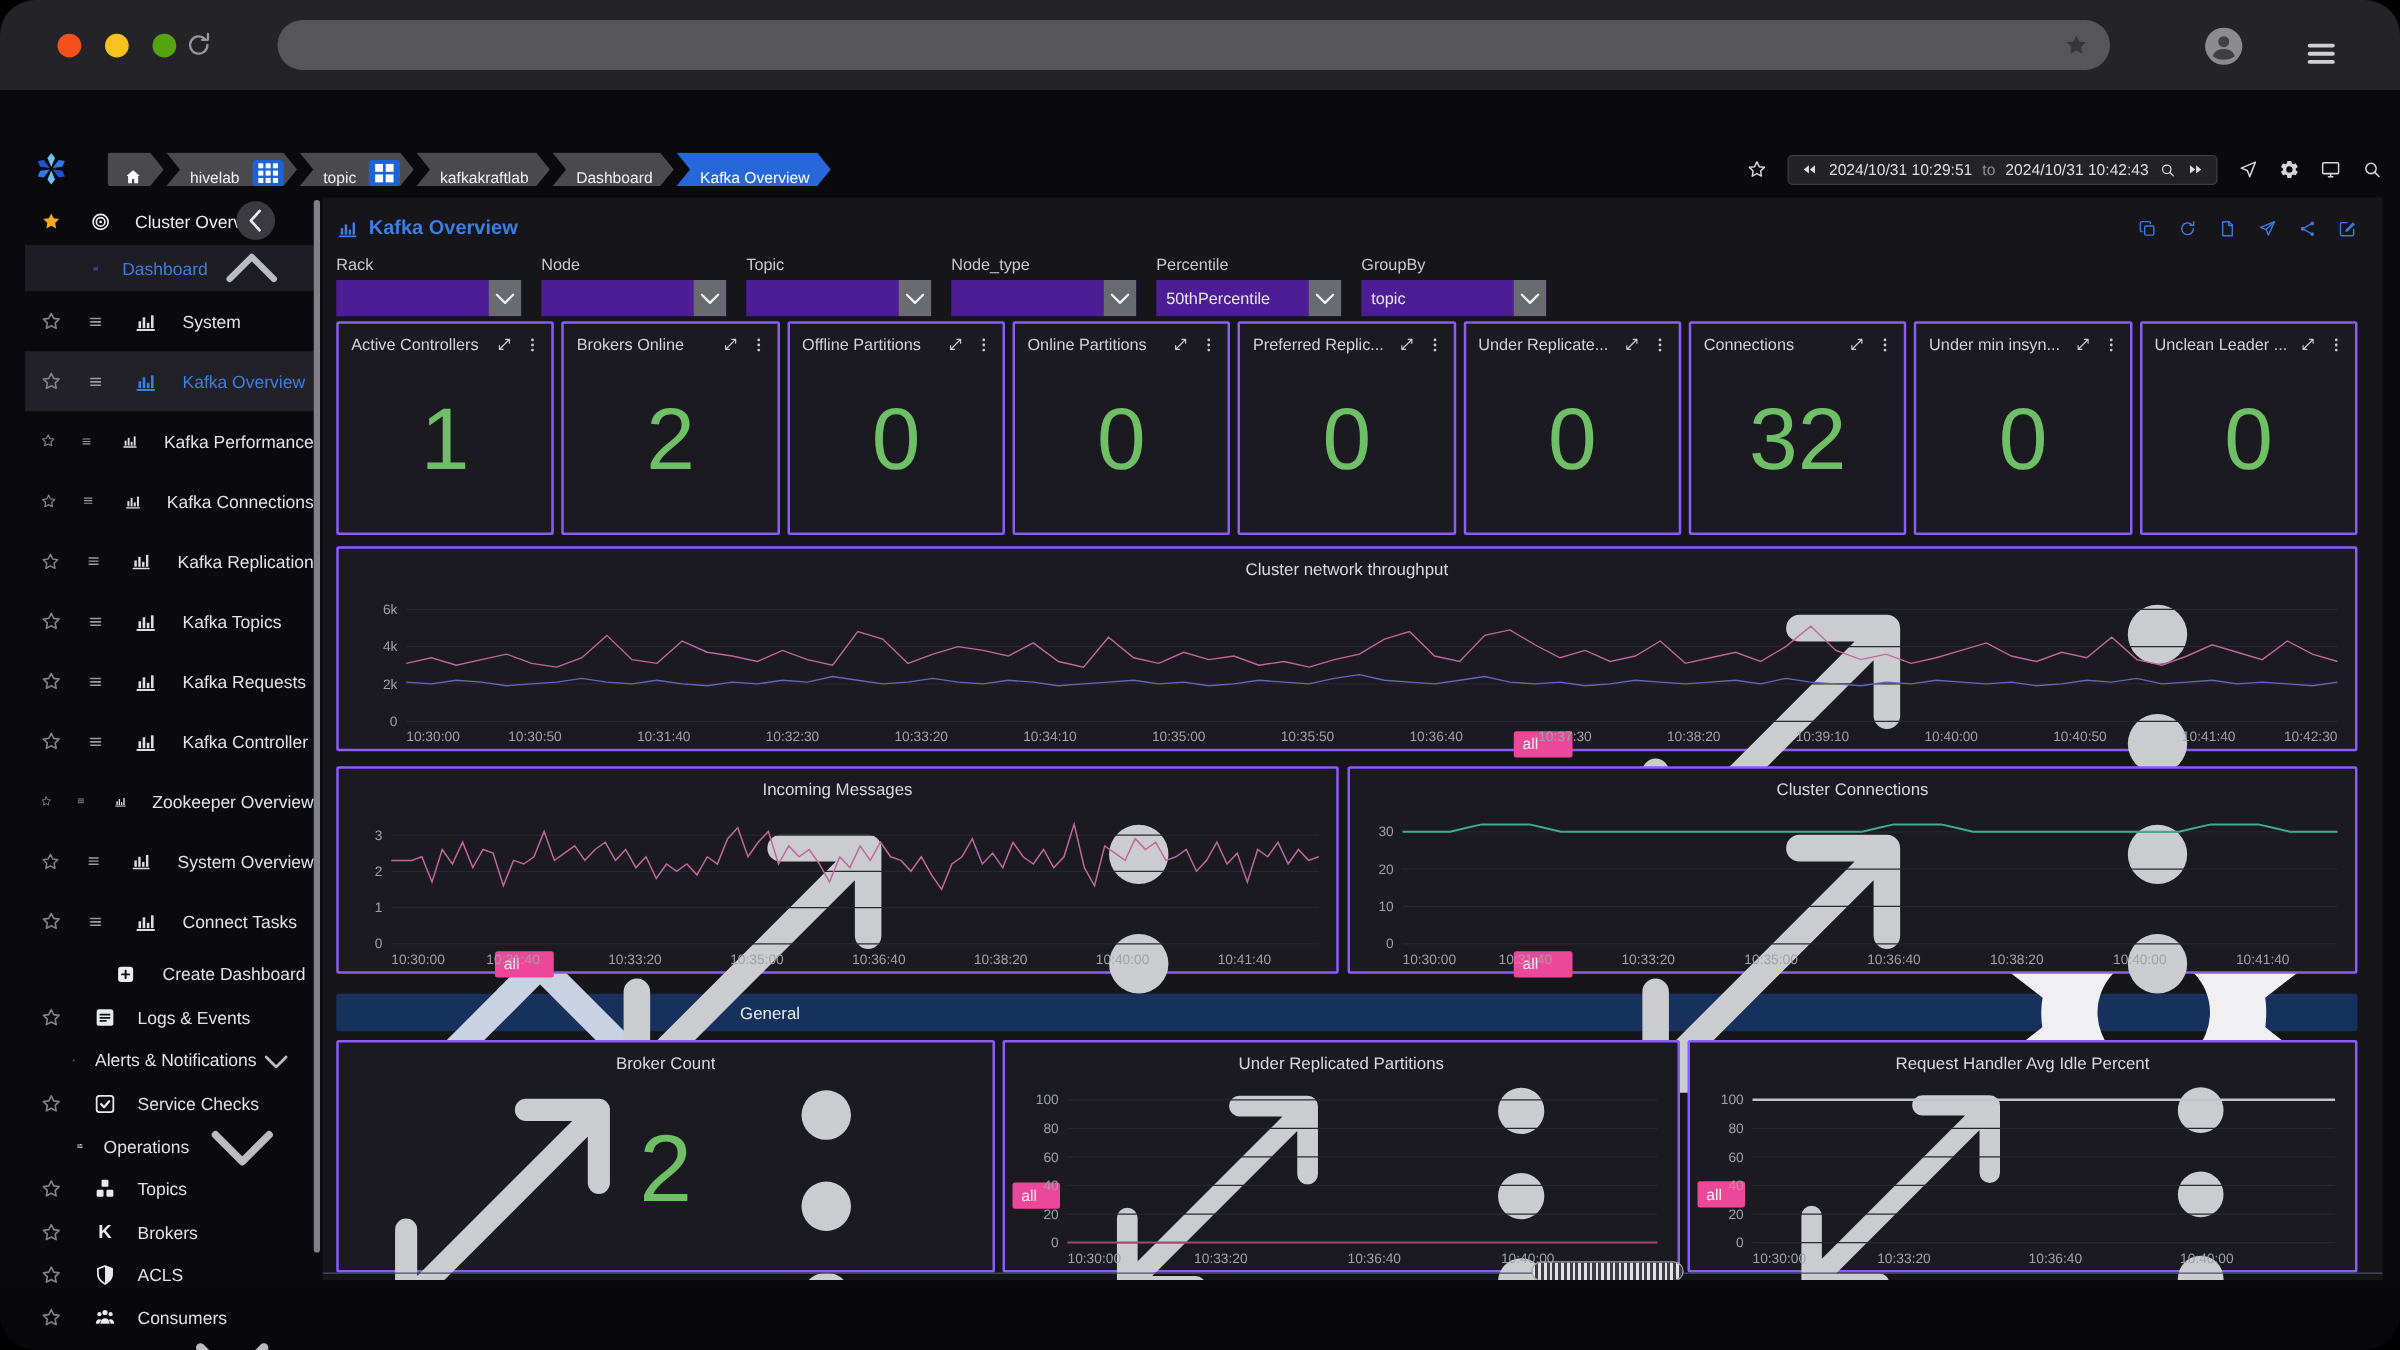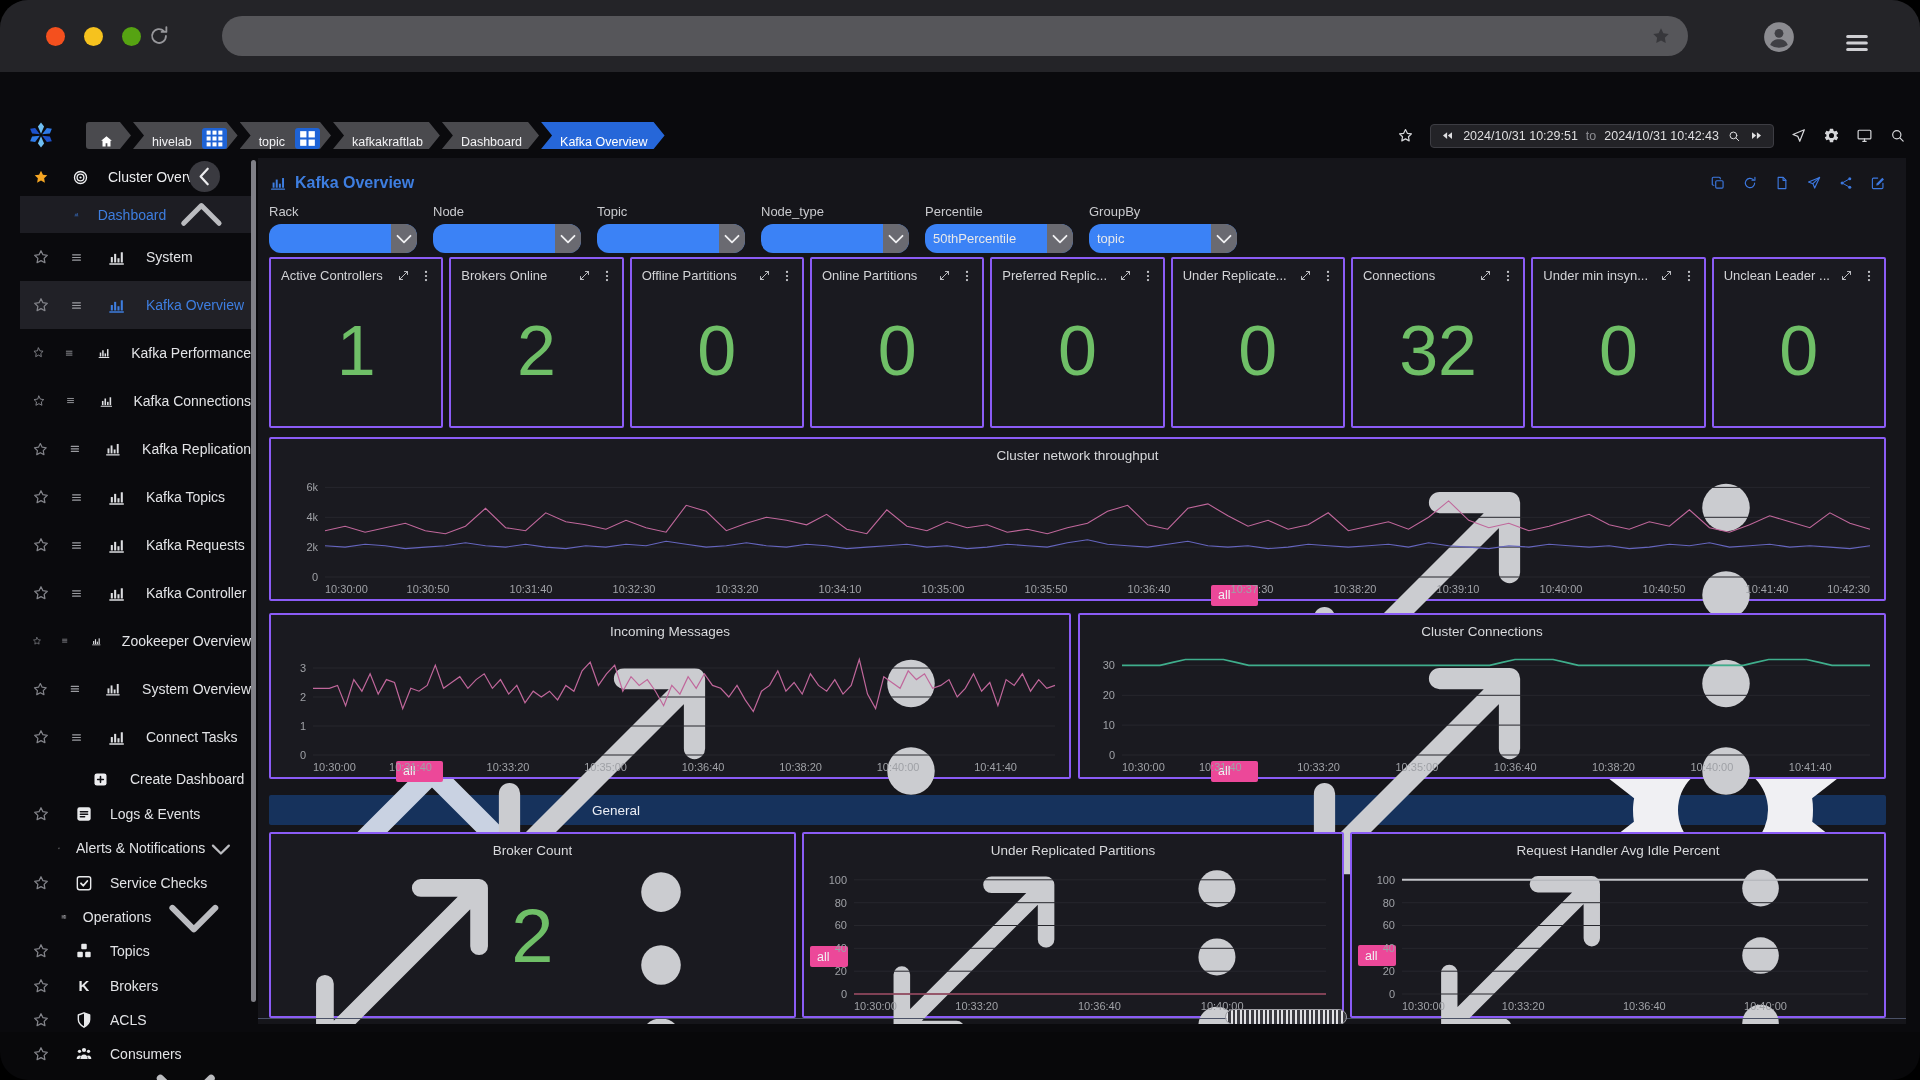--- a/index.html
+++ b/index.html
@@ -75,21 +75,21 @@
   
   .main{position:absolute;left:258px;top:86px;width:1648px;height:866px;background:#15151A;overflow:hidden;padding:6px 20px 0 11px}
   .title-row{height:38px;display:flex;align-items:center;justify-content:space-between}
   .dash-title{display:flex;align-items:center;gap:8px;color:#3E7EE0;font-size:16px;font-weight:700}
   .dash-title .ic{width:18px;height:18px}
   .toolbar{display:flex;align-items:center;gap:16px;color:#3C78E0}
   .toolbar .ic{width:16px;height:16px}
   .filters{display:flex;gap:16px;height:50px;margin-top:2px}
   .filter{width:148px}
   .flabel{font-size:13px;color:#C9CACE;margin-bottom:5px}
-  .fselect{height:29px;background:#3b82f6;border-radius:12px;display:flex;overflow:hidden}
+  .fselect{height:29px;background:#4c1d95;border-radius:0;display:flex;overflow:hidden}
   .fval{flex:1;padding:7px 8px;font-size:13px;color:#E8E8EA;white-space:nowrap;overflow:hidden}
   .fchev{width:26px;background:#6A6A71;display:flex;align-items:center;justify-content:center;color:#F0F0F2}
   .fchev .ic{width:12px;height:12px}
   .panel{background:#1A1A20;border:2px solid #8b5cf6;border-radius:2px;position:relative}
   .stats{display:flex;gap:6px;height:171px;margin-top:3px}
   .stats .panel{flex:1;min-width:0}
   .phead{display:flex;align-items:center;padding:7px 8px 0 10px;height:26px}
   .ptitle{font-size:13px;color:#D2D3D6;white-space:nowrap;overflow:hidden;text-overflow:ellipsis;flex:1}
   .pctrl{display:flex;gap:9px;align-items:center;color:#CBCCD0;margin-left:6px;flex:none}
   .pctrl .ic{width:13px;height:13px}

